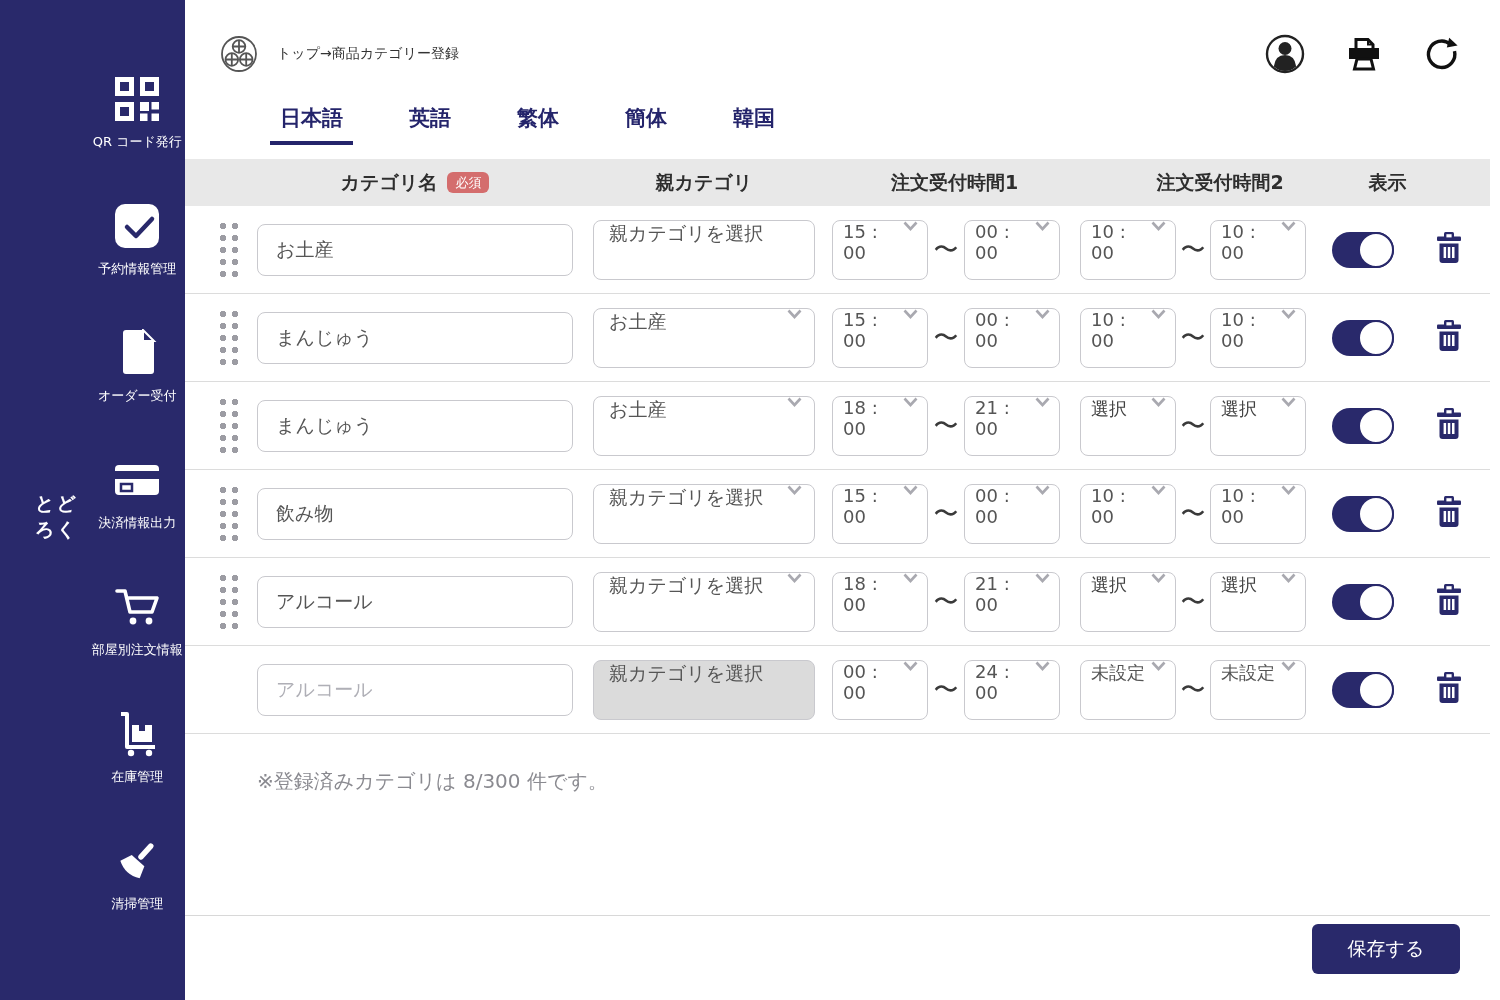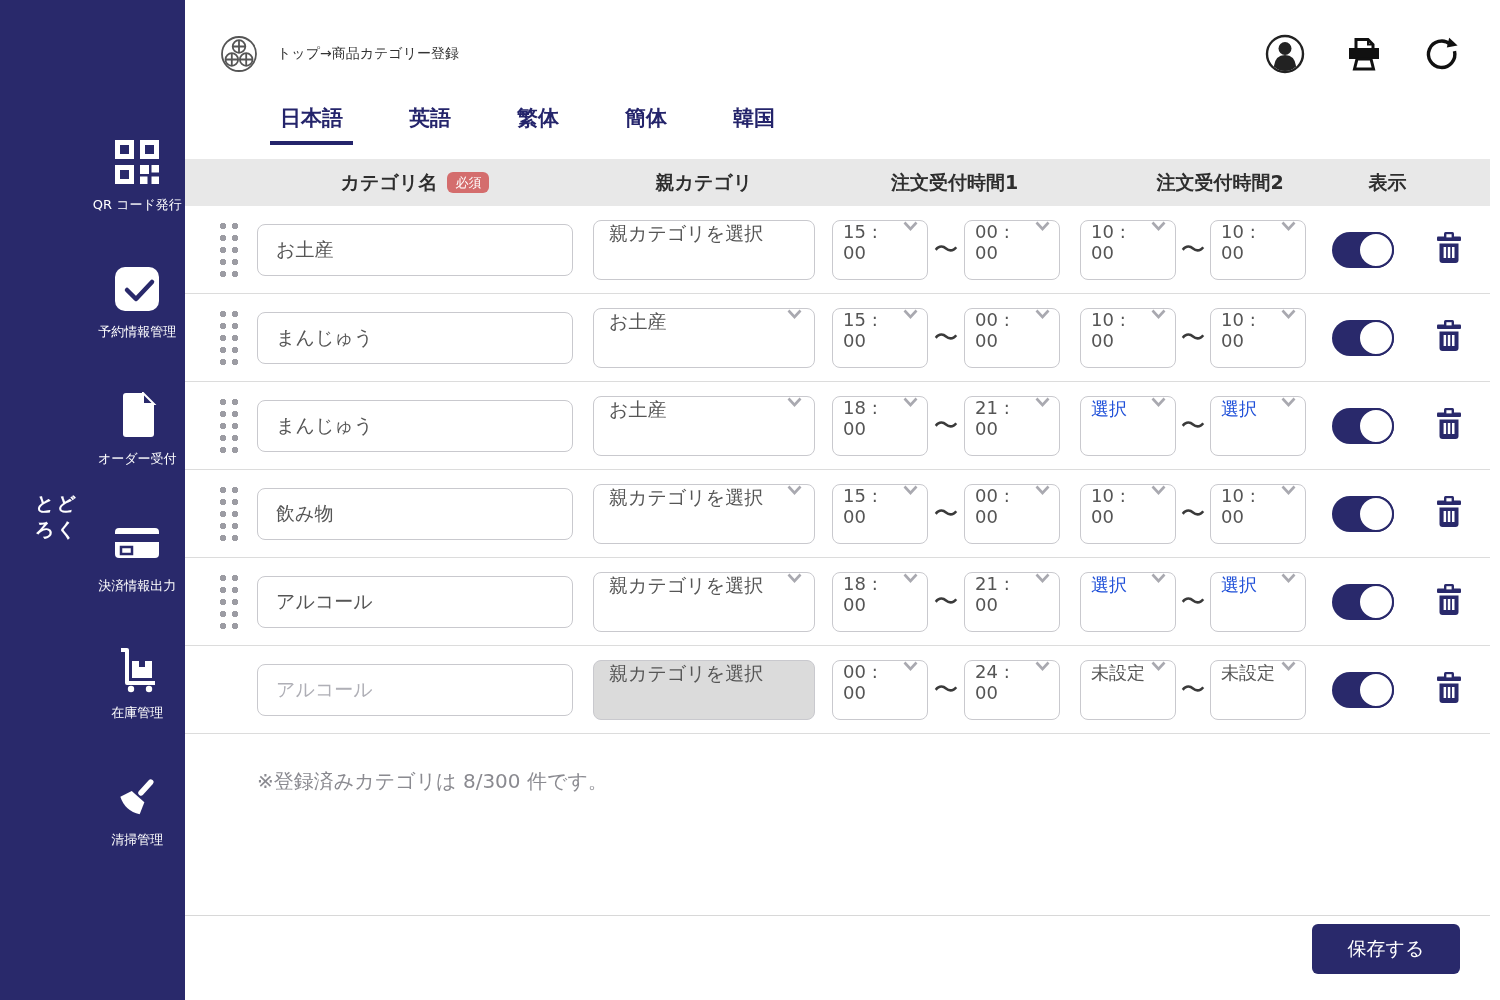--- a/index.html
+++ b/index.html
@@ -46,21 +46,21 @@
     background-size:12px 12px;cursor:grab;}
   .c-handle.hidden{visibility:hidden;}
   .input{box-sizing:border-box;width:316px;height:52px;margin-left:16px;border:1px solid #C9C9CE;
     border-radius:8px;background:#fff;display:flex;align-items:center;padding:0 18px;
     font-size:19px;color:#555;cursor:text;}
   .input.ph{color:#AFAFB6;}
   .select{box-sizing:border-box;height:60px;border:1px solid #C9C9CE;border-radius:8px;background:#fff;
     display:flex;align-items:flex-start;justify-content:space-between;padding:0 12px 0 15px;
     font-size:19px;color:#555;cursor:pointer;}
   .select.filled{background:#DBDBDB;}
-  .select.muted .val{color:#1d4ed8;}
+  .select.muted .val{color:#404040;}
   .c-parent{width:222px;margin-left:20px;}
   .c-time{width:96px;font-size:18px;padding:0 9px 0 10px;}
   .ml17{margin-left:17px;}
   .ml20{margin-left:20px;}
   .c-tilde{width:36px;text-align:center;font-size:25px;color:#3a3a3a;}
   .c-tilde.w34{width:34px;}
   .chev{flex-shrink:0;}
   .toggle{width:62px;height:36px;background:#29296B;border-radius:18px;margin-left:26px;position:relative;cursor:pointer;flex-shrink:0;}
   .knob{position:absolute;right:0;top:0;width:32px;height:32px;background:#fff;border:2px solid #29296B;border-radius:50%;}
   .c-trash{margin-left:40px;width:30px;display:flex;cursor:pointer;}
@@ -112,20 +112,30 @@
         </div>
         <div class="side-item">
           <span class="side-icon">
             <svg width="46" height="38" viewBox="0 0 46 38">
    <rect x="1" y="4" width="44" height="30" rx="4" fill="#fff"></rect>
    <rect x="1" y="10" width="44" height="8" fill="#29296B"></rect>
    <rect x="7" y="23" width="11" height="7" fill="none" stroke="#29296B" stroke-width="2.5"></rect>
             </svg>
           </span>
           <span class="side-label">決済情報出力</span>
+        </div>
+        <div class="side-item">
+          <span class="side-icon">
+            <svg width="48" height="42" viewBox="0 0 48 42">
+   <path d="M4 5 h8 l5 21 h22 l5 -14 H15" fill="none" stroke="#fff" stroke-width="3.6" stroke-linejoin="round" stroke-linecap="round"></path>
+   <circle cx="20" cy="35" r="3.4" fill="#fff"></circle>
+              <circle cx="36" cy="35" r="3.4" fill="#fff"></circle>
+            </svg>
+          </span>
+          <span class="side-label">部屋別注文情報</span>
         </div>
         <div class="side-item">
           <span class="side-icon">
             <svg width="48" height="46" viewBox="0 0 48 46">
    <path d="M8 3 h6 v33 h28" fill="none" stroke="#fff" stroke-width="4" stroke-linejoin="round"></path>
    <circle cx="18" cy="42" r="3.2" fill="#fff"></circle>
               <circle cx="36" cy="42" r="3.2" fill="#fff"></circle>
    <rect x="19" y="14" width="20" height="17" fill="#fff"></rect>
    <rect x="26" y="14" width="6" height="6" fill="#29296B"></rect>
             </svg>

